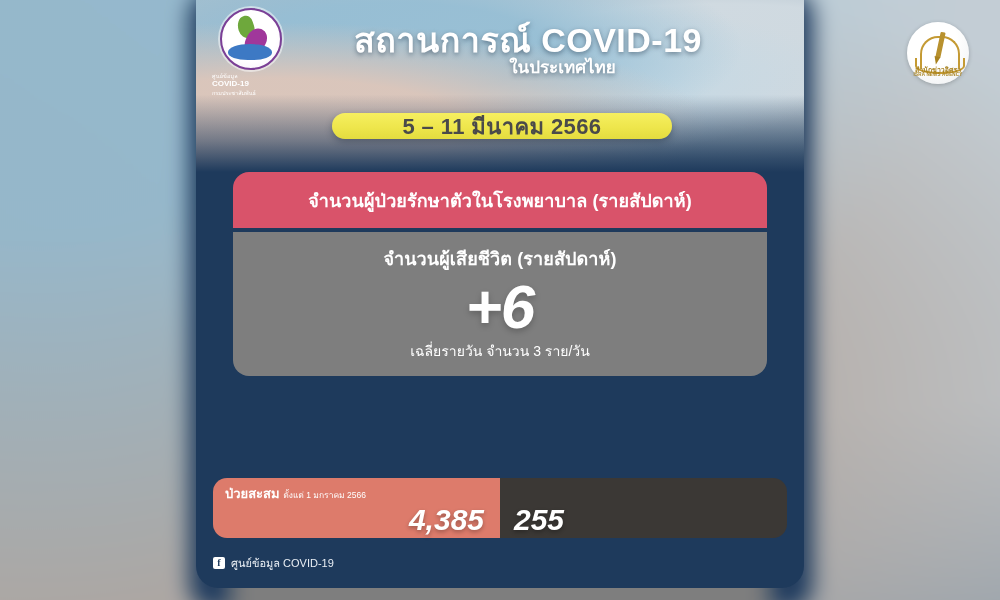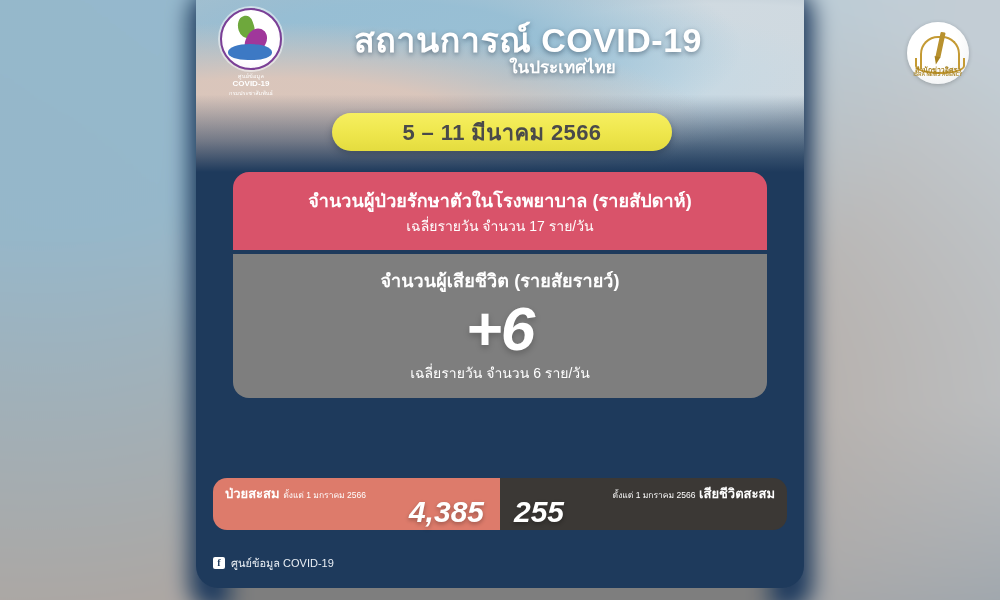--- a/index.html
+++ b/index.html
@@ -48,21 +48,21 @@
       radial-gradient(ellipse at 58% 45%, rgba(196,217,229,.85) 0 24%, rgba(0,0,0,0) 58%),
       radial-gradient(ellipse at 86% 30%, rgba(214,223,229,.9) 0 28%, rgba(0,0,0,0) 64%),
       linear-gradient(155deg,#a9bfcd 0%,#9db3c2 40%,#8fa3b1 72%,#8496a4 100%);
   }
   .poster-photo::after{
     content:"";position:absolute;inset:0;
     background:linear-gradient(180deg,rgba(30,58,92,0) 55%,rgba(30,58,92,.55) 82%,#1e3a5c 100%);
   }
 
   
-  .logo-left{position:absolute;left:16px;top:8px;width:78px;text-align:center;z-index:5;}
+  .logo-left{position:absolute;left:16px;top:8px;width:78px;z-index:5;}
   .logo-left .disc{
     width:58px;height:58px;margin:0 auto;border-radius:50%;
     background:radial-gradient(circle at 50% 45%,#ffffff 0 58%,#f4eef6 100%);
     border:2.5px solid #7b3f96;position:relative;overflow:hidden;
     box-shadow:0 0 0 2px rgba(255,255,255,.5);
   }
   .logo-left .disc .g1{position:absolute;left:16px;top:6px;width:16px;height:22px;background:#6ea83c;border-radius:60% 40% 50% 50%;transform:rotate(-18deg);}
   .logo-left .disc .g2{position:absolute;left:24px;top:18px;width:20px;height:26px;background:#a0379b;border-radius:55% 45% 60% 40%;transform:rotate(22deg);}
   .logo-left .disc .g3{position:absolute;left:6px;top:34px;width:44px;height:16px;background:#3d79c4;border-radius:50% 50% 45% 45%;}
   .logo-left .l1{font-size:5.5px;color:#fff;margin-top:2px;letter-spacing:.2px;}
@@ -75,21 +75,21 @@
     text-shadow:0 2px 5px rgba(40,60,80,.55);
     padding-left:40px;
   }
   .headline .h2{
     font-size:17px;font-weight:bold;color:#fff;line-height:1.1;margin-top:1px;
     text-shadow:0 2px 5px rgba(40,60,80,.55);
     padding-left:109px;
   }
 
   .datepill{
-    position:absolute;left:136px;top:113px;width:340px;height:38px;z-index:6;
+    position:absolute;left:136px;top:113px;width:340px;height:26px;z-index:6;
     background:linear-gradient(180deg,#f6ef60 0%,#eee64c 55%,#e4dc3f 100%);
     border-radius:20px;display:flex;align-items:center;justify-content:center;
     box-shadow:0 3px 7px rgba(20,35,55,.35);
   }
   .datepill span{font-size:22px;font-weight:bold;color:#4a4a4a;letter-spacing:.4px;}
 
   
   .panel-stack{position:absolute;left:37px;top:172px;width:534px;z-index:6;}
   .panel{position:relative;box-sizing:border-box;width:534px;text-align:center;color:#fff;}
   .panel.pink{background:#d9536a;border-radius:16px 16px 0 0;padding:14px 0 13px;}
@@ -97,21 +97,21 @@
   .panel .ptitle{font-size:18px;font-weight:bold;letter-spacing:.1px;}
   .panel .pnum{
     font-size:68px;font-weight:bold;font-style:italic;line-height:.98;
     margin:4px 0 2px;letter-spacing:-1px;
     text-shadow:0 3px 6px rgba(0,0,0,.22);
   }
   .panel.gray .pnum{font-size:62px;}
   .panel .psub{font-size:14px;}
 
   
-  .cum{position:absolute;left:17px;top:478px;width:574px;height:52px;display:flex;z-index:6;}
+  .cum{position:absolute;left:17px;top:478px;width:574px;height:60px;display:flex;z-index:6;}
   .cum .left{
     width:287px;background:#dd7b6b;border-radius:14px 0 0 14px;position:relative;box-sizing:border-box;
   }
   .cum .right{
     width:287px;background:#3b3835;border-radius:0 14px 14px 0;position:relative;box-sizing:border-box;
   }
   .cum .lbl{position:absolute;top:5px;font-size:13px;font-weight:bold;color:#fff;white-space:nowrap;}
   .cum .lbl .since{font-size:8.5px;font-weight:normal;}
   .cum .left .lbl{left:12px;}
   .cum .right .lbl{right:12px;}
@@ -191,42 +191,37 @@
       <div class="h2">ในประเทศไทย</div>
     </div>
 
     <div class="datepill">
       <span>5 – 11 มีนาคม 2566</span>
     </div>
 
     <div class="panel-stack">
       <div class="panel pink">
         <div class="ptitle">จำนวนผู้ป่วยรักษาตัวในโรงพยาบาล (รายสัปดาห์)</div>
-        <div class="psub">เฉลี่ยรายวัน จำนวน 17 ราย/วัน</div>
       </div>
       <div class="panel gray">
-        <div class="ptitle">จำนวนผู้เสียชีวิต (รายสัยรายว์)</div>
+        <div class="ptitle">จำนวนผู้เสียชีวิต (รายสัปดาห์)</div>
         <div class="pnum">+6</div>
-        <div class="psub">เฉลี่ยรายวัน จำนวน 6 ราย/วัน</div>
+        <div class="psub">เฉลี่ยรายวัน จำนวน 3 ราย/วัน</div>
       </div>
     </div>
 
     <div class="cum">
       <div class="left">
         <div class="lbl">
           <span>ป่วยสะสม</span>
           <span class="since">ตั้งแต่ 1 มกราคม 2566</span>
         </div>
         <div class="val">4,385</div>
       </div>
       <div class="right">
-        <div class="lbl">
-          <span class="since">ตั้งแต่ 1 มกราคม 2566</span>
-          <span>เสียชีวิตสะสม</span>
-        </div>
         <div class="val">255</div>
       </div>
     </div>
 
     <div class="footer">
       <div class="fb">
         <span class="fb-ico">f</span>
         <span class="fb-txt">ศูนย์ข้อมูล COVID-19</span>
       </div>
     </div>

